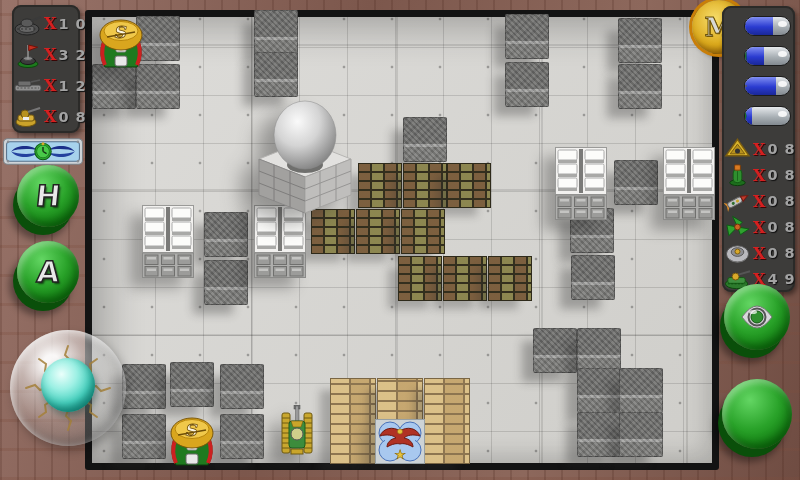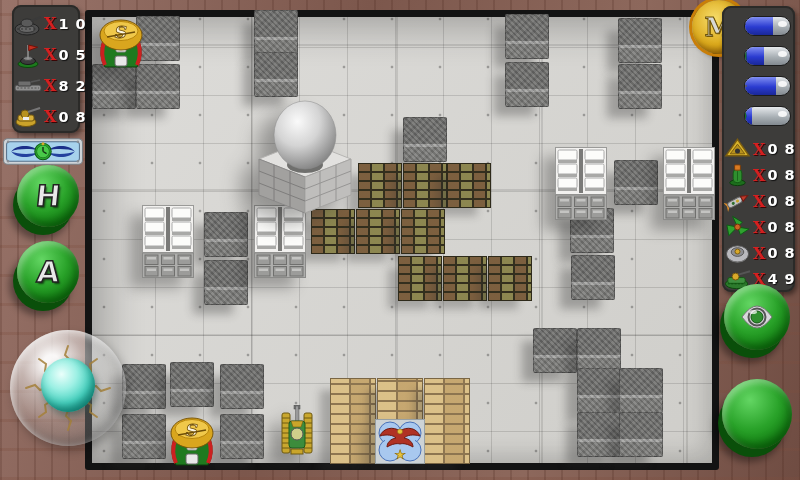--- a/index.html
+++ b/index.html
@@ -53,21 +53,21 @@
   .cpanel{position:absolute;background:#3d3c3a;border-radius:9px;
     box-shadow:inset 0 0 0 2px #2b2a28, 2px 3px 5px rgba(0,0,0,.45);}
   #left-counters{left:12px;top:5px;width:68px;height:128px;padding-top:3px;box-sizing:border-box;}
   .rpanel{left:3px;top:6px;width:73px;height:286px;padding-top:10px;box-sizing:border-box;}
   .crow{position:relative;display:flex;align-items:center;height:31px;padding-left:2px;}
   .crow.r{height:26px;}
   .cicon{width:28px;height:26px;flex:0 0 28px;display:flex;align-items:center;justify-content:center;}
   .crow.r .cicon{width:27px;flex-basis:27px;}
   .xmark{font-family:"DejaVu Serif",serif;font-weight:700;color:#d42020;font-size:16px;
     text-shadow:1px 1px 0 #3a0505;margin:0 2px 0 2px;}
-  .cval{font-family:"DejaVu Sans",sans-serif;font-weight:700;color:#ffffff;font-size:14.5px;
+  .cval{font-family:"DejaVu Sans",sans-serif;font-weight:700;color:#a3a3a3;font-size:14.5px;
     letter-spacing:1px;text-shadow:1px 1px 1px #111;white-space:pre;}
   
   .gauge{position:relative;height:20px;margin:0 4px 10px 22px;border-radius:10px;border:1.5px solid #1c1c1c;
     background:linear-gradient(180deg,#e6e9ec,#a9b0b5 55%,#838a90);overflow:hidden;box-sizing:border-box;}
   .gfill{position:absolute;left:0;top:0;bottom:0;
     background:linear-gradient(180deg,#7f8df2,#2a3bd0 55%,#1a2798);}
   .gshine{position:absolute;right:3px;top:4px;width:9px;height:6px;border-radius:50%;
     background:rgba(255,255,255,.85);}
   .gicon{position:absolute;left:-21px;top:-3px;width:24px;height:24px;}
   .gwrap{position:relative;}
@@ -348,33 +348,33 @@
           <span class="cicon">
             <svg width="28" height="26" viewBox="0 0 28 26">
               <ellipse cx="14" cy="22" rx="10" ry="3.5" fill="#1d7a1d" stroke="#0b4a0b"></ellipse>
               <ellipse cx="14" cy="19" rx="7.5" ry="3.5" fill="#3c3c3c" stroke="#1a1a1a"></ellipse>
               <ellipse cx="14" cy="16.5" rx="4.5" ry="2" fill="#888" stroke="#444"></ellipse>
               <rect x="13.3" y="3" width="1.4" height="14" fill="#999"></rect>
               <path d="M14.7,3 l9,2.2 -9,3.4 z" fill="#c22e1e" stroke="#6e120a"></path>
             </svg>
           </span>
           <span class="xmark">X</span>
-          <span class="cval">0 5</span>
+          <span class="cval">3 2</span>
         </div>
         <div class="crow">
           <span class="cicon">
             <svg width="28" height="26" viewBox="0 0 28 26">
               <rect x="1" y="12" width="26" height="6" rx="2" fill="#8f8f8f" stroke="#444"></rect>
               <rect x="4" y="8" width="13" height="5" rx="1" fill="#6e6e6e" stroke="#3a3a3a"></rect>
               <line x1="17" y1="9" x2="26" y2="7" stroke="#555" stroke-width="1.6"></line>
               <path d="M3,15 h22" stroke="#555" stroke-dasharray="2,1.5"></path>
             </svg>
           </span>
           <span class="xmark">X</span>
-          <span class="cval">8 2</span>
+          <span class="cval">1 2</span>
         </div>
         <div class="crow">
           <span class="cicon">
             <svg width="28" height="26" viewBox="0 0 28 26">
               <ellipse cx="12" cy="18" rx="10" ry="4.5" fill="#caa22a" stroke="#6e5410"></ellipse>
               <rect x="4" y="11" width="16" height="6" rx="2" fill="#d9b13a" stroke="#6e5410"></rect>
               <circle cx="11" cy="10" r="4" fill="#b8921e" stroke="#6e5410"></circle>
               <line x1="14" y1="8" x2="26" y2="4" stroke="#777" stroke-width="2"></line>
               <rect x="9" y="13" width="6" height="3" fill="#eee"></rect>
             </svg>

